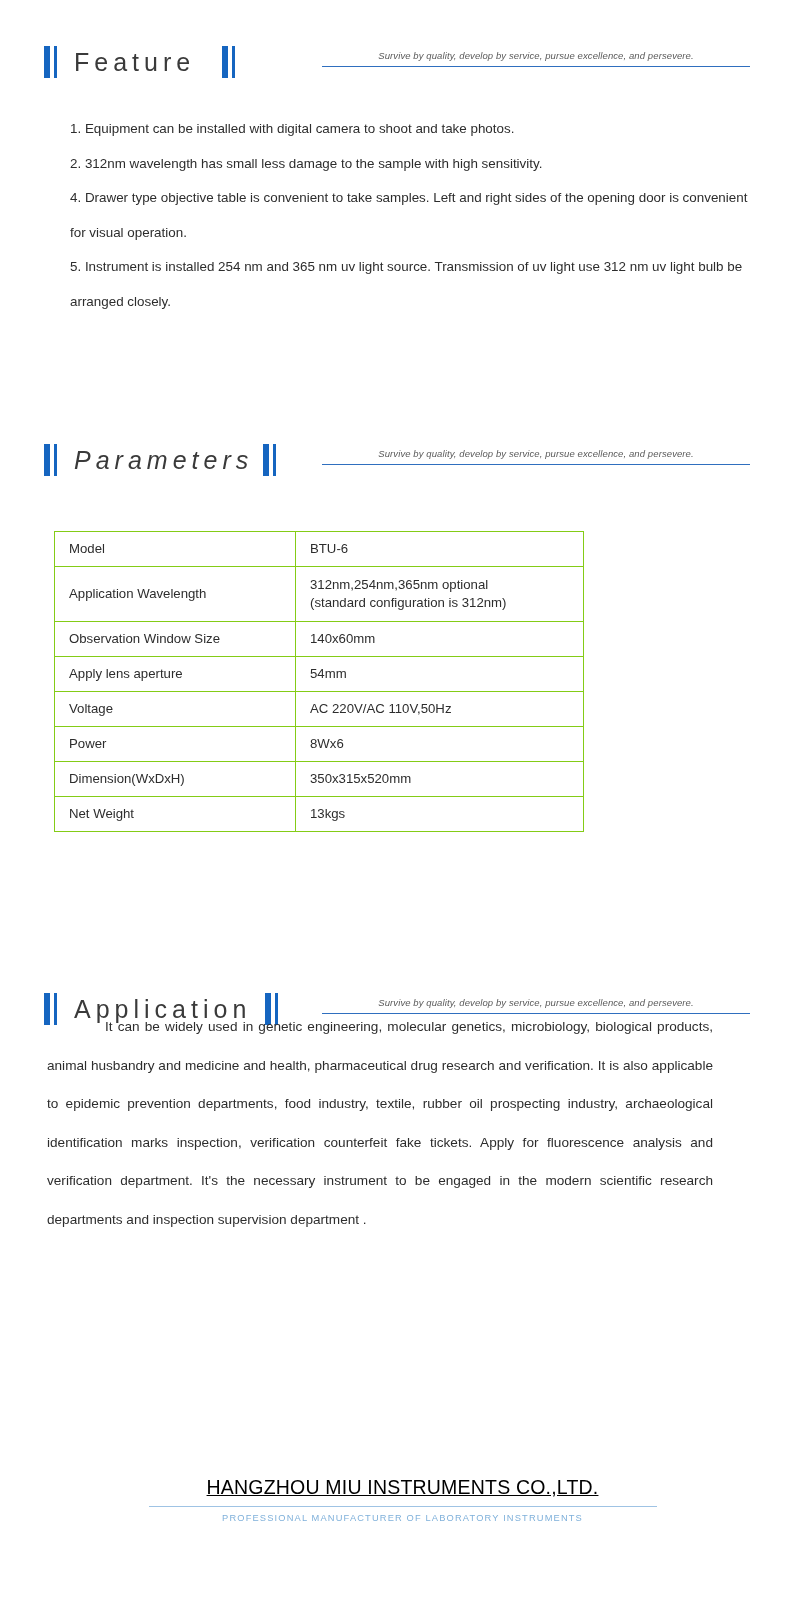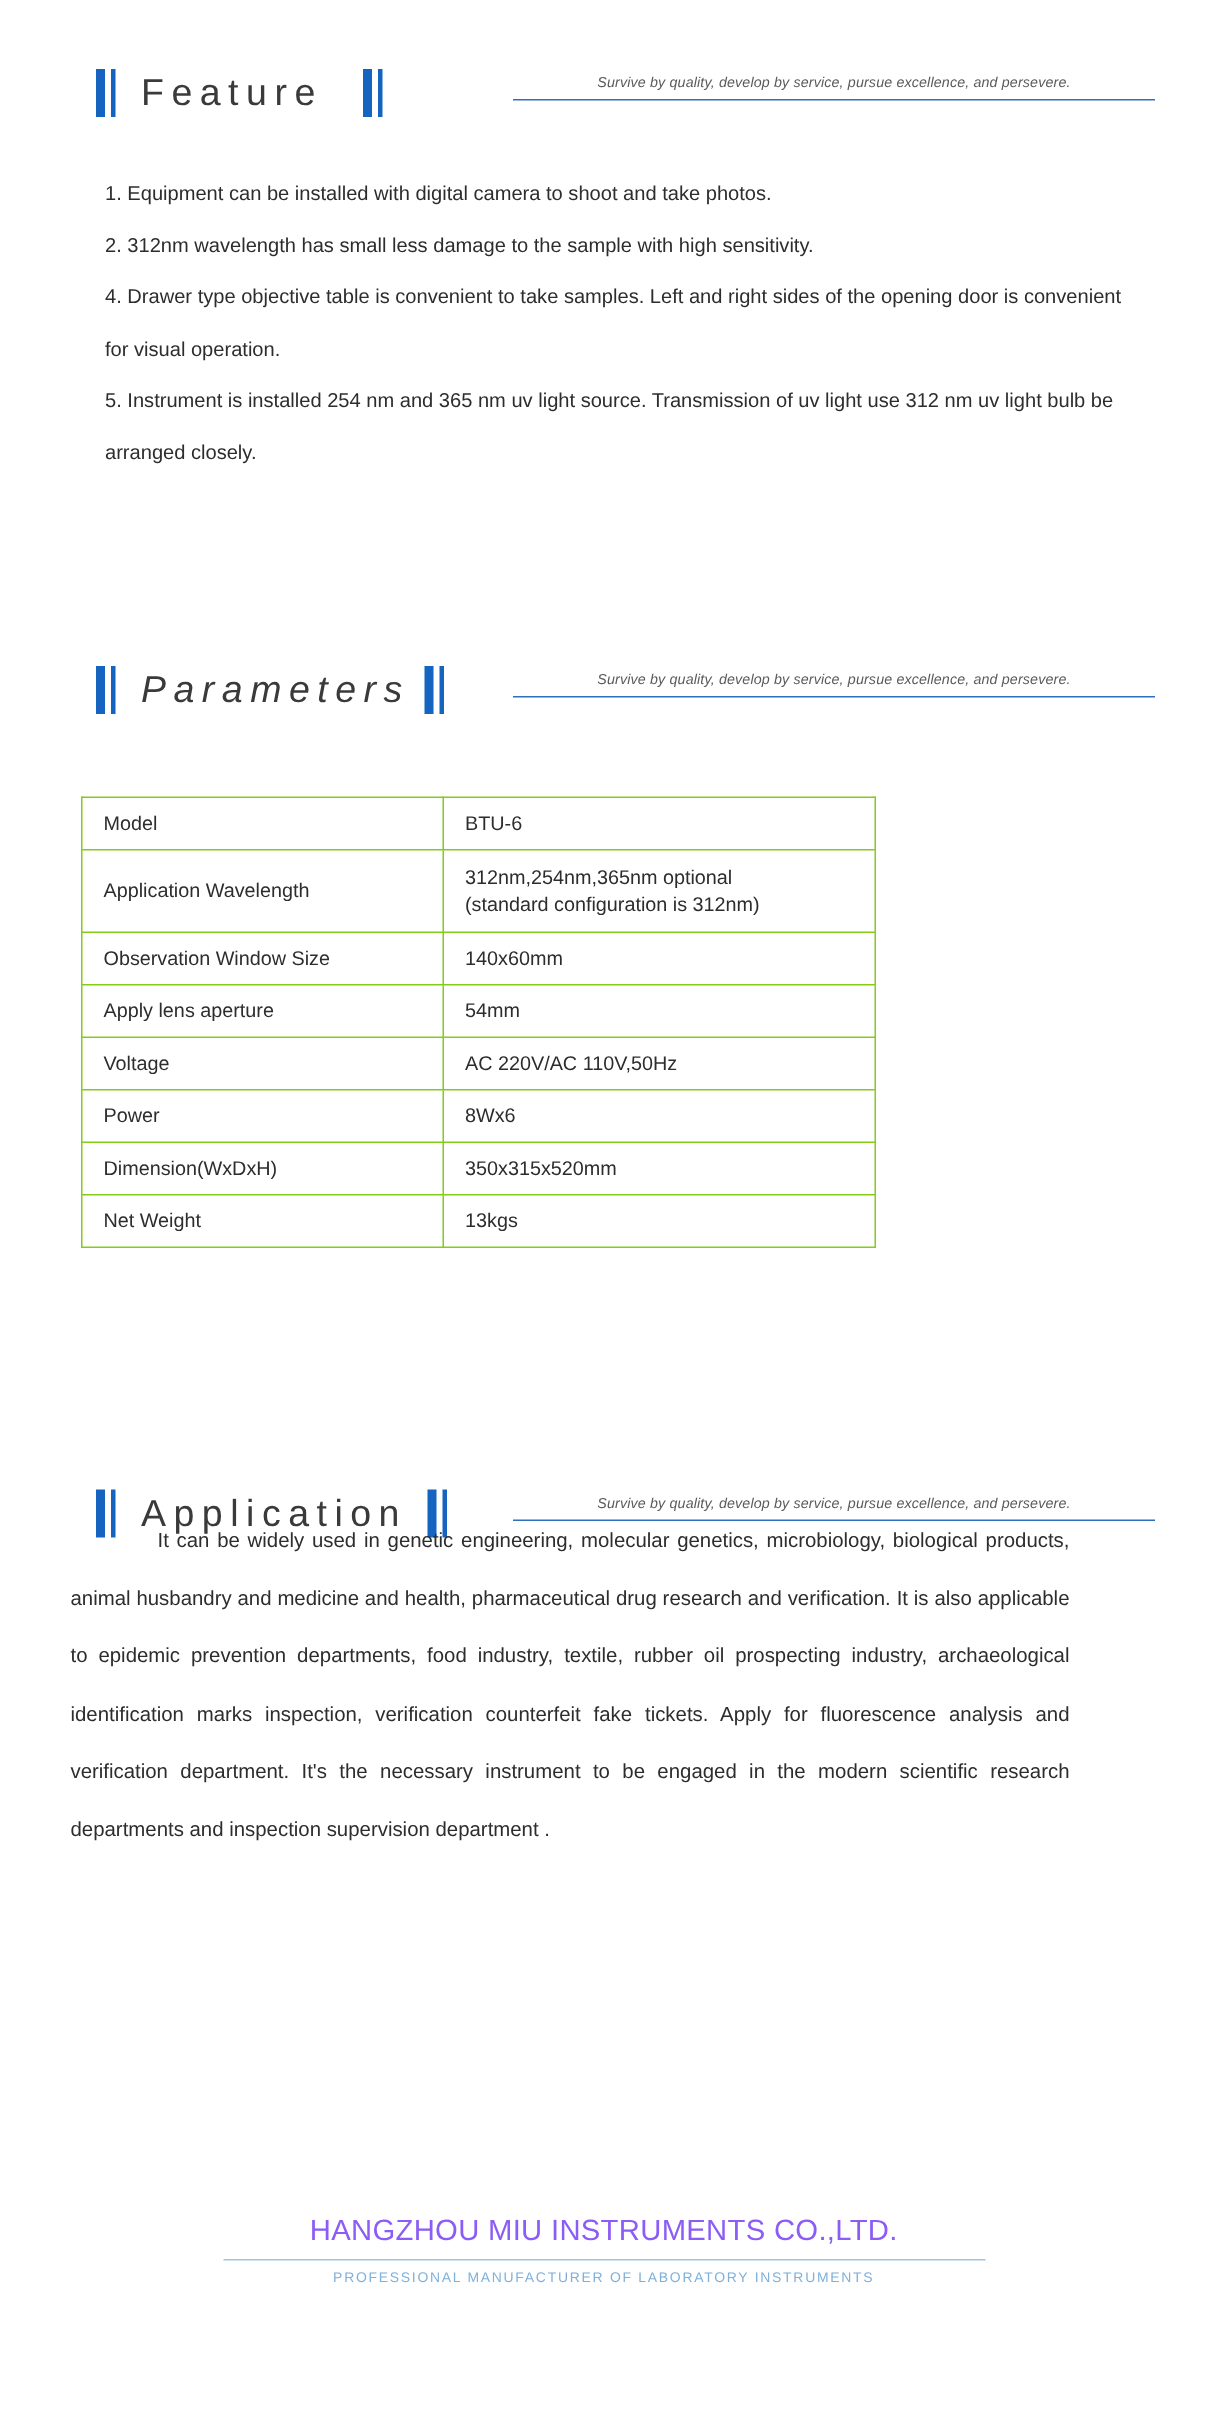--- a/index.html
+++ b/index.html
@@ -21,21 +21,20 @@
     height: 1618px;
     background: #fff;
   }
 
   
   .section-head {
     position: absolute;
     left: 44px;
     width: 706px;
     height: 40px;
-    margin-left: 20px;
   }
   .bars-left, .bars-right {
     position: absolute;
     top: 4px;
     display: flex;
     gap: 4px;
   }
   .bar {
     width: 6px;
     height: 32px;
@@ -137,23 +136,24 @@
   
   .footer {
     position: absolute;
     left: 0;
     top: 1476px;
     width: 805px;
     text-align: center;
   }
   .footer-title {
     font-size: 19.5px;
-    color: #8b5cf6;
+    color: #000000;
     letter-spacing: 0.2px;
     font-weight: 400;
+    text-decoration: underline;
   }
   .footer-rule {
     margin: 7px auto 0;
     width: 508px;
     height: 1px;
     background: #9fc3e4;
   }
   .footer-sub {
     margin-top: 6px;
     font-size: 9.3px;

